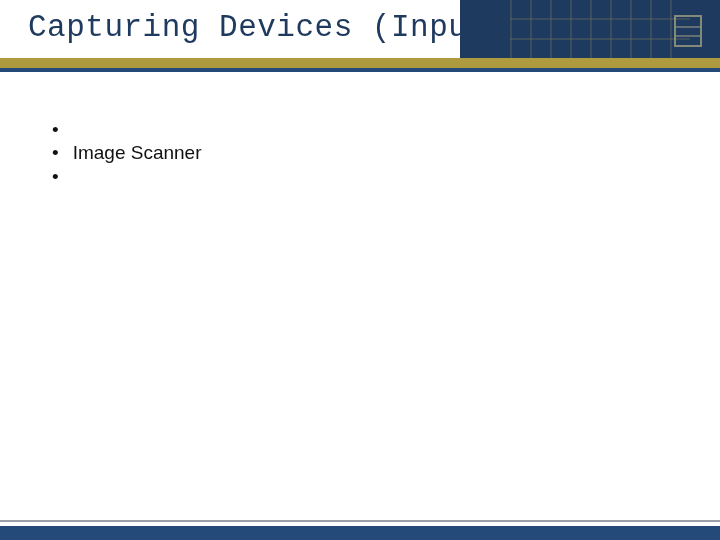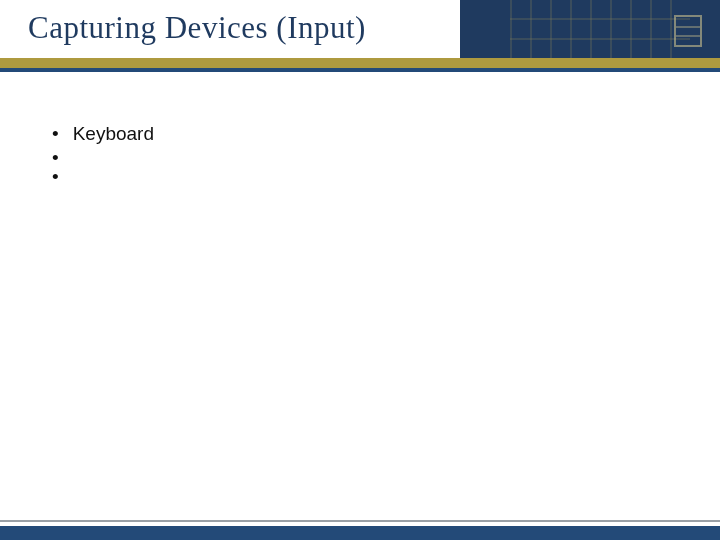--- a/index.html
+++ b/index.html
@@ -41,21 +41,21 @@
     height: 28px;
     border: 2px solid rgba(200,190,140,.6);
     background:
       linear-gradient(rgba(200,190,140,.4),rgba(200,190,140,.4)) 0 9px/100% 2px no-repeat,
       linear-gradient(rgba(200,190,140,.4),rgba(200,190,140,.4)) 0 18px/100% 2px no-repeat;
   }
   .title {
     position: absolute;
     top: 10px;
     left: 28px;
-    font-family: Liberation Serif, serif;
+    font-family: Liberation Mono, monospace;
     font-size: 31px;
     color: #1f3a5f;
     letter-spacing: .5px;
   }
   .title-underline {
     position: absolute;
     top: 58px;
     left: 0;
     width: 100%;
     height: 10px;
@@ -108,24 +108,24 @@
 <body>
 
 <div class="header-band"></div>
 
 <div class="title">Capturing Devices (Input)</div>
 <div class="title-underline"></div>
 
 <div class="content">
   <div class="bullet-row">
     <span class="dot">•</span>
-    <span>Keyboard</span>
   </div>
   <div class="bullet-row">
     <span class="dot">•</span>
+    <span>Image Scanner</span>
   </div>
   <div class="bullet-row">
     <span class="dot">•</span>
   </div>
 </div>
 
 <div class="footer-line"></div>
 <div class="footer-band"></div>
 
 </body></html>

